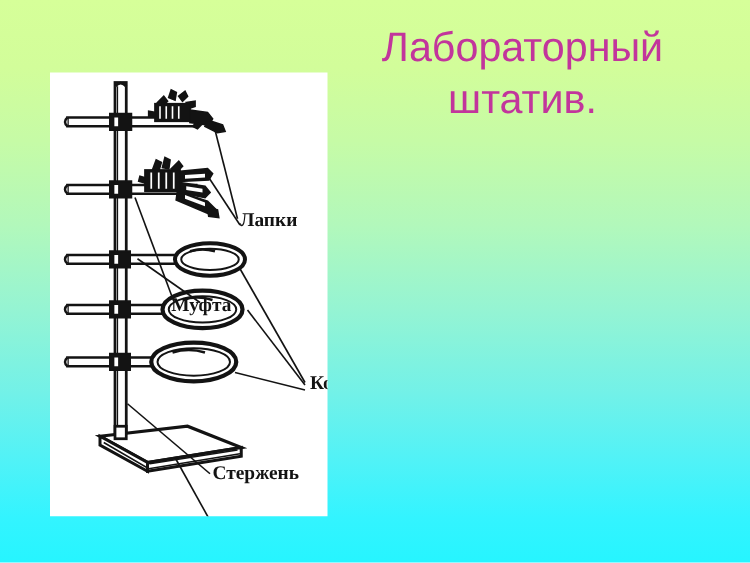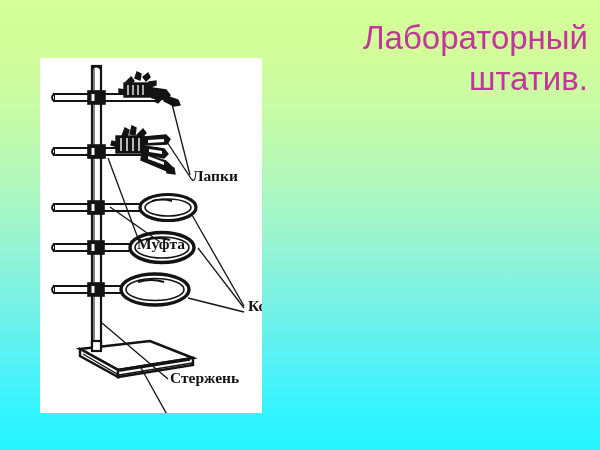--- a/index.html
+++ b/index.html
@@ -28,21 +28,21 @@
         #26f5ff 100%);
     overflow: hidden;
   }
 
   
   #title {
     position: absolute;
     left: 248px;
     top: 18px;
     width: 340px;
-    text-align: right;
+    text-align: center;
     color: #c2359c;
     font-size: 33px;
     line-height: 1.24;
     font-family: "Liberation Sans", sans-serif;
     letter-spacing: 0px;
     white-space: pre-line;
   }
 
   
   #panel {

